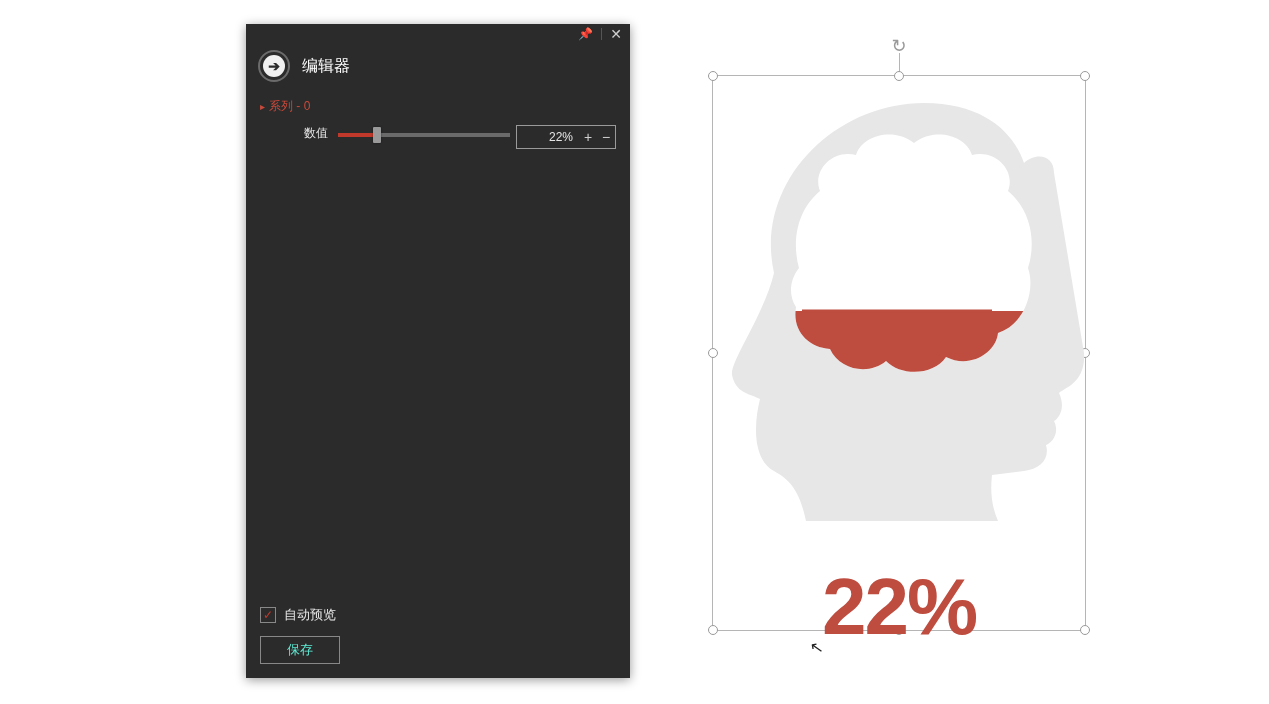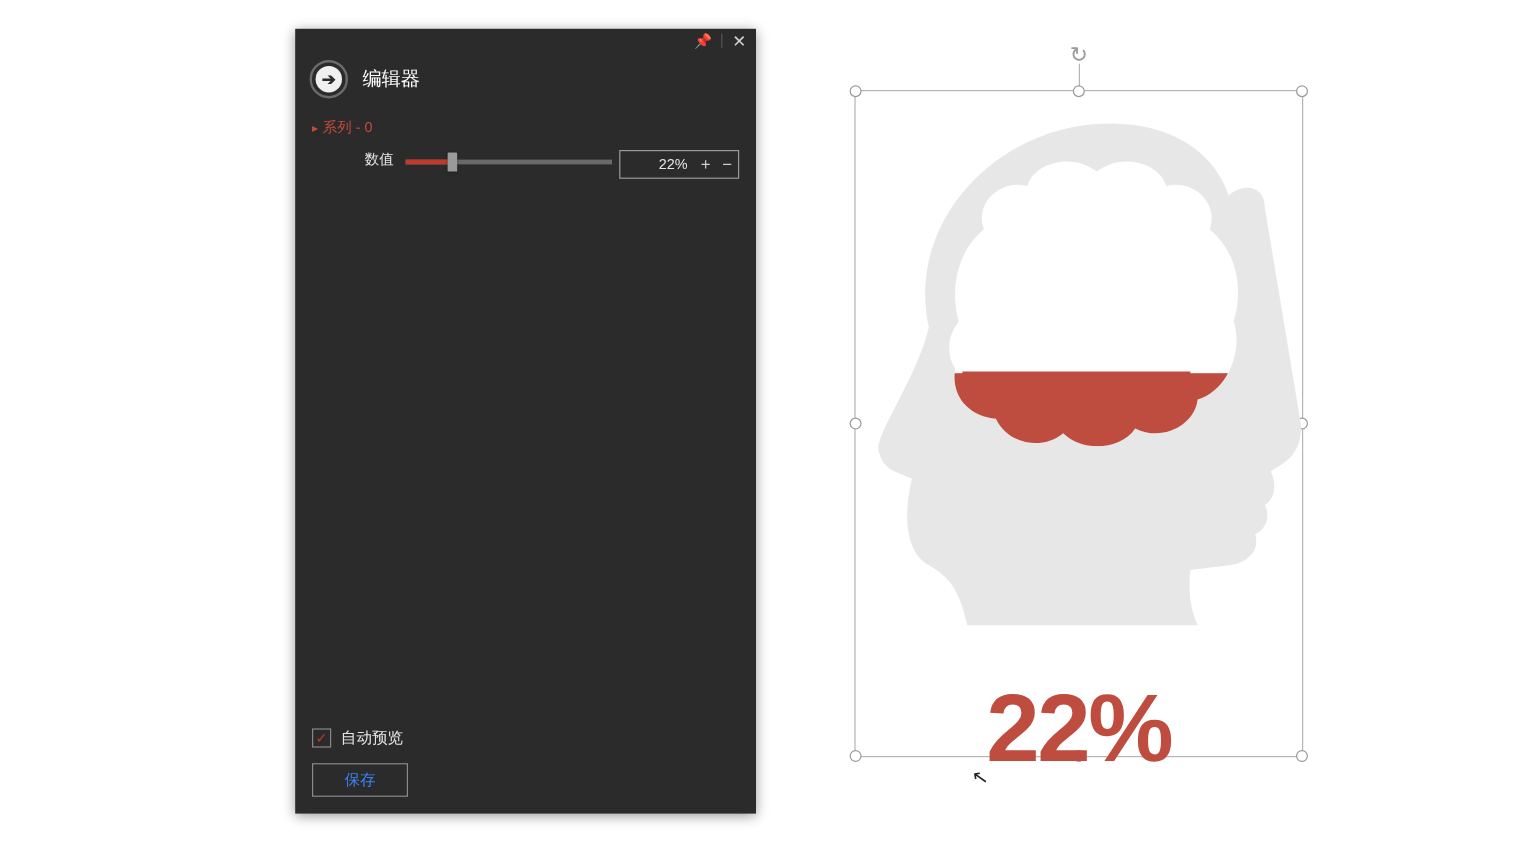--- a/index.html
+++ b/index.html
@@ -170,21 +170,21 @@
     display: flex; align-items: center; justify-content: center;
     color: #c0392b;
     font-size: 12px;
     cursor: pointer;
   }
   .save-btn {
     width: 80px;
     height: 28px;
     border: 1px solid #888;
     background: transparent;
-    color: #3b82f6;
+    color: #5eead4;
     font-size: 13px;
     cursor: pointer;
   }
 
   
   .canvas-area {
     position: absolute;
     left: 712px;
     top: 75px;
     width: 374px;

